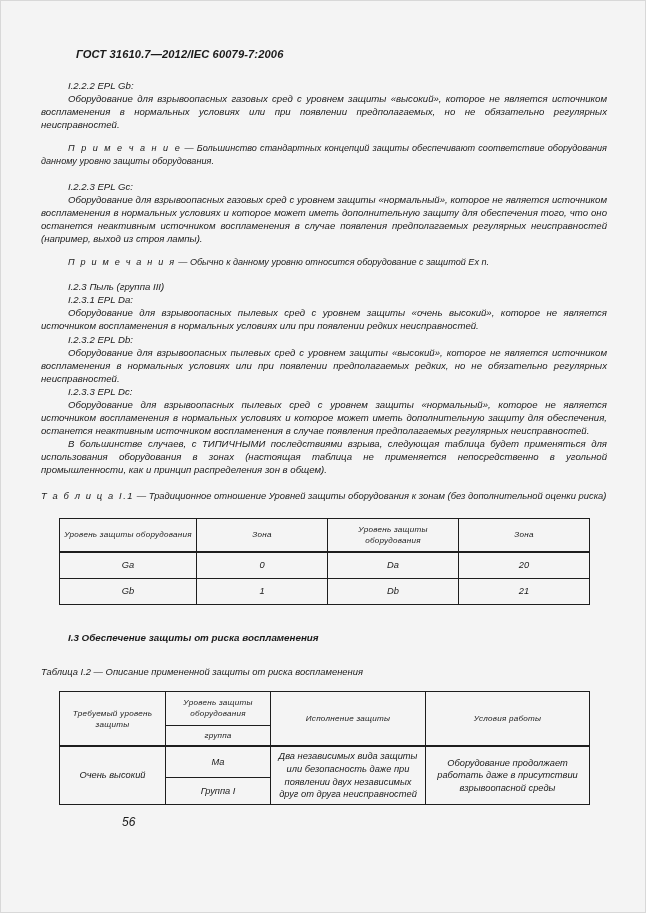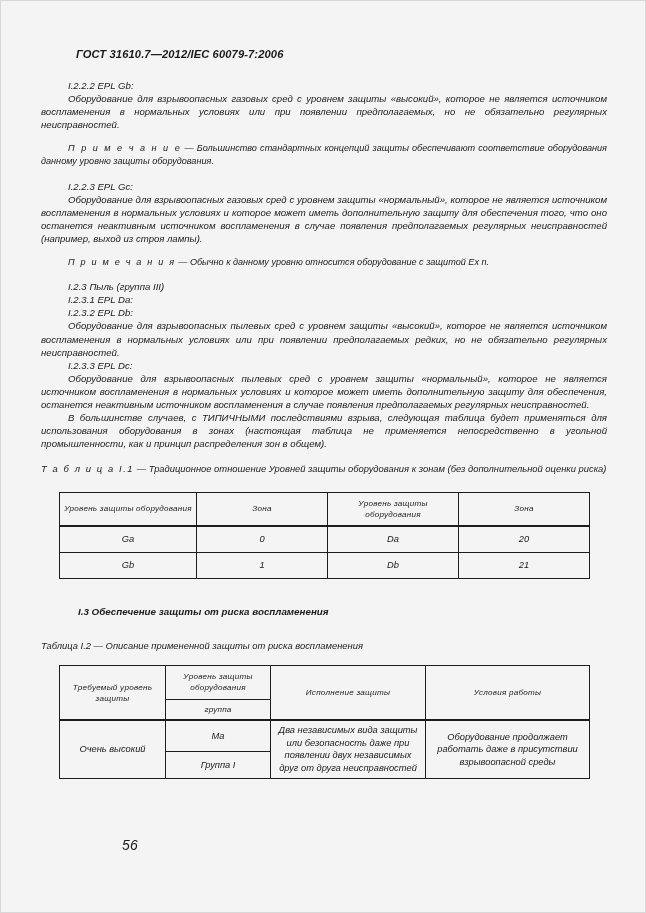--- a/index.html
+++ b/index.html
@@ -70,21 +70,21 @@
     line-height: 13.1px;
     text-indent: 27px;
   }
   .sp {
     letter-spacing: 1.7px;
   }
   .heading {
     font-weight: bold;
     font-size: 9.8px;
     text-indent: 27px;
-    margin: 10px;
+    margin: 0;
   }
 
   
   .tbl-caption {
     margin: 0;
     font-size: 9.4px;
     line-height: 13.2px;
     text-align: justify;
   }
   .tbl-caption .spaced {
@@ -145,22 +145,22 @@
     vertical-align: middle;
   }
   table.t2 tbody td.cell-ma    { height: 31px; }
   table.t2 tbody td.cell-group { height: 26px; }
   table.t2 tbody tr:first-child > td { border-top-width: 2px; }
 
   
   .page-number {
     position: absolute;
     left: 35px;
-    bottom: 61px;
-    font-size: 14px;
+    bottom: 85px;
+    font-size: 12px;
     letter-spacing: 0.2px;
     padding-left: 46px;
   }
 </style>
 </head>
 <body>
 
 <div class="page">
   <div class="page-inner">
 
@@ -173,20 +173,21 @@
 
       <p class="txt note gap-top"><span class="sp">П р и м е ч а н и е</span><span> — Большинство стандартных концепций защиты обеспечивают соответствие оборудования данному уровню защиты оборудования.</span></p>
 
       <p class="txt ind gap-top">I.2.2.3 EPL Gc:</p>
       <p class="txt ind">Оборудование для взрывоопасных газовых сред с уровнем защиты «нормальный», которое не является источником воспламенения в нормальных условиях и которое может иметь дополнительную защиту для обеспечения того, что оно останется неактивным источником воспламенения в случае появления предполагаемых регулярных неисправностей (например, выход из строя лампы).</p>
 
       <p class="txt note gap-top"><span class="sp">П р и м е ч а н и я</span><span> — Обычно к данному уровню относится оборудование с защитой Ex n.</span></p>
 
       <p class="txt ind gap-top">I.2.3 Пыль (группа III)</p>
       <p class="txt ind">I.2.3.1 EPL Da:</p>
+      <p class="txt ind">Оборудование для взрывоопасных пылевых сред с уровнем защиты «очень высокий», которое не является источником воспламенения в нормальных условиях или при появлении редких неисправностей.</p>
 
       <p class="txt ind">I.2.3.2 EPL Db:</p>
       <p class="txt ind">Оборудование для взрывоопасных пылевых сред с уровнем защиты «высокий», которое не является источником воспламенения в нормальных условиях или при появлении предполагаемых редких, но не обязательно регулярных неисправностей.</p>
 
       <p class="txt ind">I.2.3.3 EPL Dc:</p>
       <p class="txt ind">Оборудование для взрывоопасных пылевых сред с уровнем защиты «нормальный», которое не является источником воспламенения в нормальных условиях и которое может иметь дополнительную защиту для обеспечения, останется неактивным источником воспламенения в случае появления предполагаемых регулярных неисправностей.</p>
       <p class="txt ind">В большинстве случаев, с ТИПИЧНЫМИ последствиями взрыва, следующая таблица будет применяться для использования оборудования в зонах (настоящая таблица не применяется непосредственно в угольной промышленности, как и принцип распределения зон в общем).</p>
 
       <p class="tbl-caption" style="margin-top:12px;"><span class="spaced">Т а б л и ц а  I.1</span><span> — Традиционное отношение Уровней защиты оборудования к зонам (без дополнительной оценки риска)</span></p>
 

